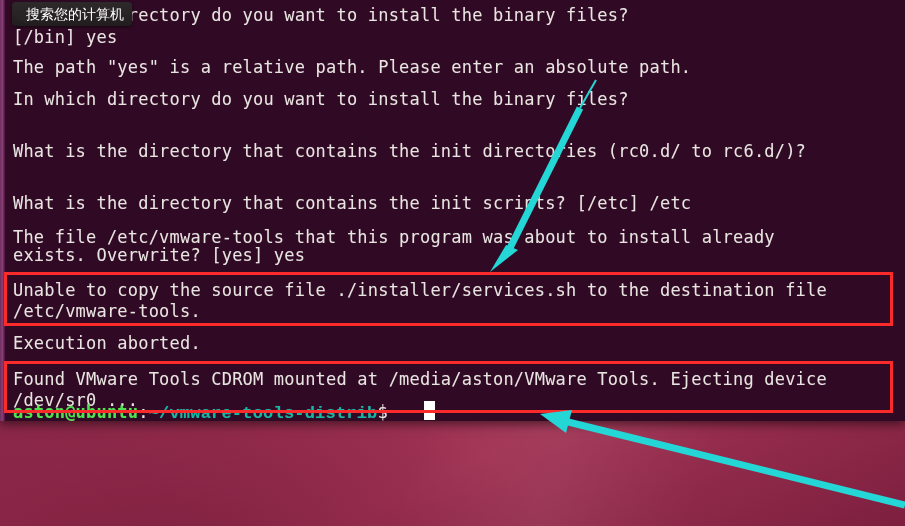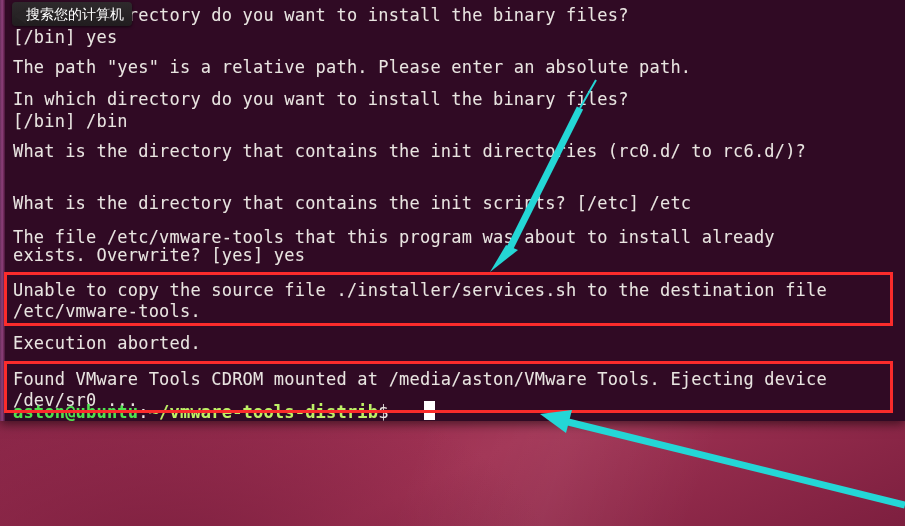--- a/index.html
+++ b/index.html
@@ -71,21 +71,21 @@
     font-size: 17px;
     letter-spacing: 0.2px;
     color: #e8e4e0;
     white-space: pre;
     text-shadow: 0 0 1px rgba(255,255,255,0.18);
   }
 
   
   .prompt-user { color: #4ee44e; font-weight: bold; }
   .prompt-colon { color: #e8e4e0; }
-  .prompt-path  { color: #bef264; font-weight: bold; }
+  .prompt-path  { color: #14b8a6; font-weight: bold; font-family: Liberation Mono, monospace; }
   .prompt-dollar{ color: #e8e4e0; }
 
   #cursor-block {
     position: absolute;
     left: 424px;
     top: 401px;
     width: 11px;
     height: 19px;
     background: #ffffff;
   }
@@ -157,21 +157,20 @@
   <div id="terminal">
     <div id="terminal-left-edge"></div>
     <div id="terminal-left-inner"></div>
 
     <div id="term-body">
 
       <div class="line" style="top:2px">In which directory do you want to install the binary files?</div>
       <div class="line" style="top:24px">[/bin] yes</div>
       <div class="line" style="top:54px">The path "yes" is a relative path. Please enter an absolute path.</div>
       <div class="line" style="top:86px">In which directory do you want to install the binary files?</div>
-      <div class="line" style="top:108px">[/bin] /bin</div>
       <div class="line" style="top:138px">What is the directory that contains the init directories (rc0.d/ to rc6.d/)?</div>
       <div class="line" style="top:190px">What is the directory that contains the init scripts? [/etc] /etc</div>
       <div class="line" style="top:242px">exists. Overwrite? [yes] yes</div>
       <div class="line" style="top:224px">The file /etc/vmware-tools that this program was about to install already</div>
       <div class="line" style="top:277px">Unable to copy the source file ./installer/services.sh to the destination file</div>
       <div class="line" style="top:298px">/etc/vmware-tools.</div>
       <div class="line" style="top:366px">Found VMware Tools CDROM mounted at /media/aston/VMware Tools. Ejecting device</div>
       <div class="line" style="top:330px">Execution aborted.</div>
       <div class="line" style="top:387px">/dev/sr0 ...</div>
 

